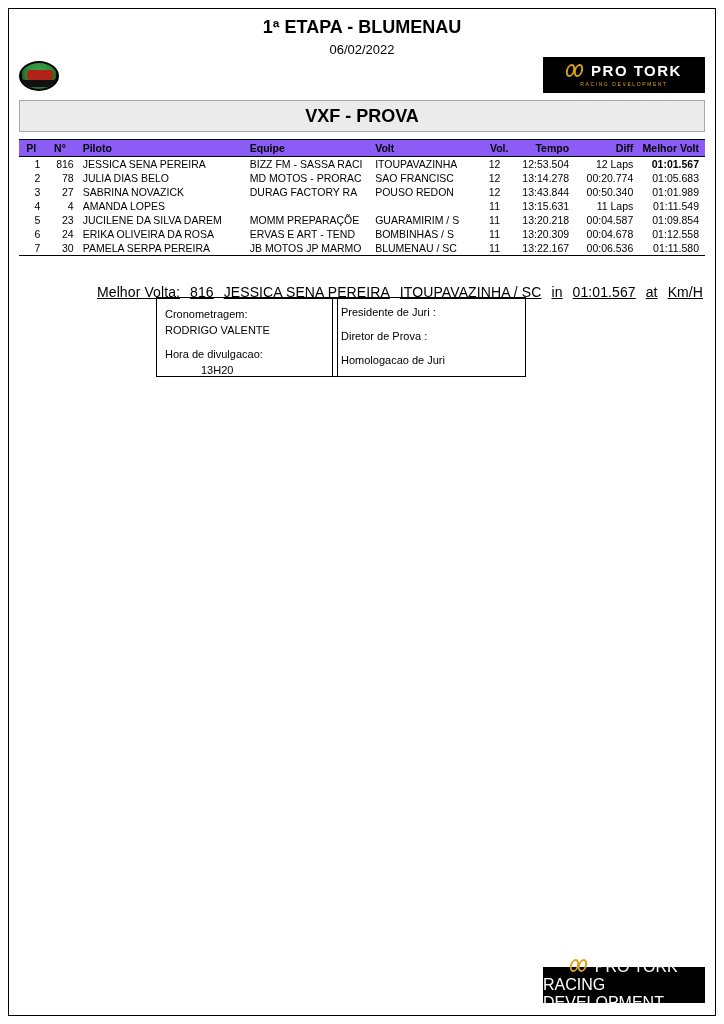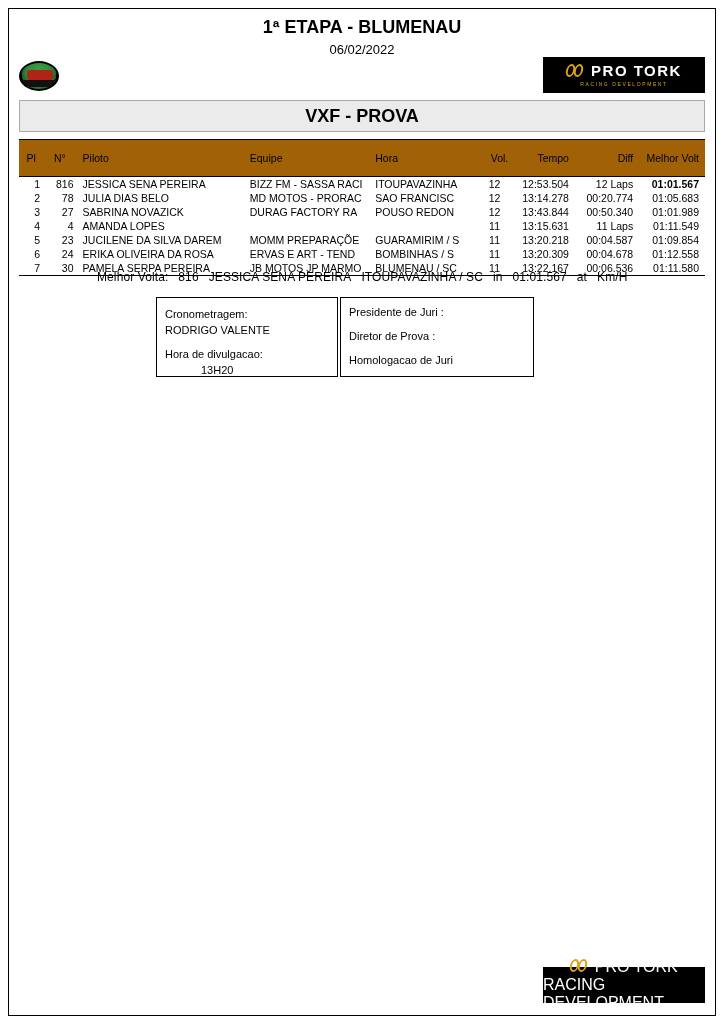--- a/index.html
+++ b/index.html
@@ -158,26 +158,26 @@
     left: 10px;
     top: 130px;
     width: 686px;
   }
   table.results {
     width: 100%;
     border-collapse: collapse;
     font-size: 10.5px;
   }
   table.results thead th {
-    background: #a16207;
+    background: #8b5cf6;
     border-top: 1px solid #000;
     border-bottom: 1px solid #000;
-    font-weight: normal;
+    font-weight: bold;
     font-size: 10.5px;
-    padding: 11px 3px;
+    padding: 1px 3px;
     height: 14px;
   }
   table.results tbody td {
     padding: 0px 3px;
     height: 14px;
     white-space: nowrap;
     overflow: hidden;
   }
   table.results tbody tr:last-child td {
     border-bottom: 1px solid #000;
@@ -193,42 +193,43 @@
   .c-best { width: 68px; text-align: right; padding-right: 6px !important; }
   .th-pil, .th-eq, .th-marca { text-align: left; }
   .th-pl { text-align: center; }
   .th-num { text-align: center; }
   .th-vol, .th-tempo, .th-diff, .th-best { text-align: right; }
   .bold { font-weight: bold; }
 
   .bestlap-line {
     position: absolute;
     left: 88px;
-    top: 261px;
-    font-size: 12px;
+    top: 275px;
+    font-size: 14px;
     letter-spacing: 0.1px;
+    text-decoration: underline;
   }
   .bestlap-line span { margin-right: 10px; }
 
   
   .sig {
     position: absolute;
     top: 288px;
     border: 1px solid #000;
     box-sizing: border-box;
     font-size: 11px;
   }
   .sig-left {
     left: 147px;
     width: 182px;
     height: 80px;
     padding: 8px 8px;
   }
   .sig-right {
-    left: 331px;
+    left: 323px;
     width: 194px;
     height: 80px;
     padding: 6px 8px;
   }
   .sig div { line-height: 16px; }
   .sig .indent { padding-left: 36px; }
   .sig .gap { height: 8px; }
 
   .footer {
     position: absolute;
@@ -286,21 +287,21 @@
   <div class="banner">VXF - PROVA</div>
 
   <div class="table-wrap">
     <table class="results">
       <thead>
         <tr>
           <th class="c-pl th-pl">Pl</th>
           <th class="c-num th-num">N°</th>
           <th class="c-pil th-pil">Piloto</th>
           <th class="c-eq th-eq">Equipe</th>
-          <th class="c-marca th-marca">Hora</th>
+          <th class="c-marca th-marca">Volt</th>
           <th class="c-vol th-vol">Vol.</th>
           <th class="c-tempo th-tempo">Tempo</th>
           <th class="c-diff th-diff">Diff</th>
           <th class="c-best th-best">Melhor Volt</th>
         </tr>
       </thead>
       <tbody>
         <tr>
           <td class="c-pl">1</td>
           <td class="c-num">816</td>

